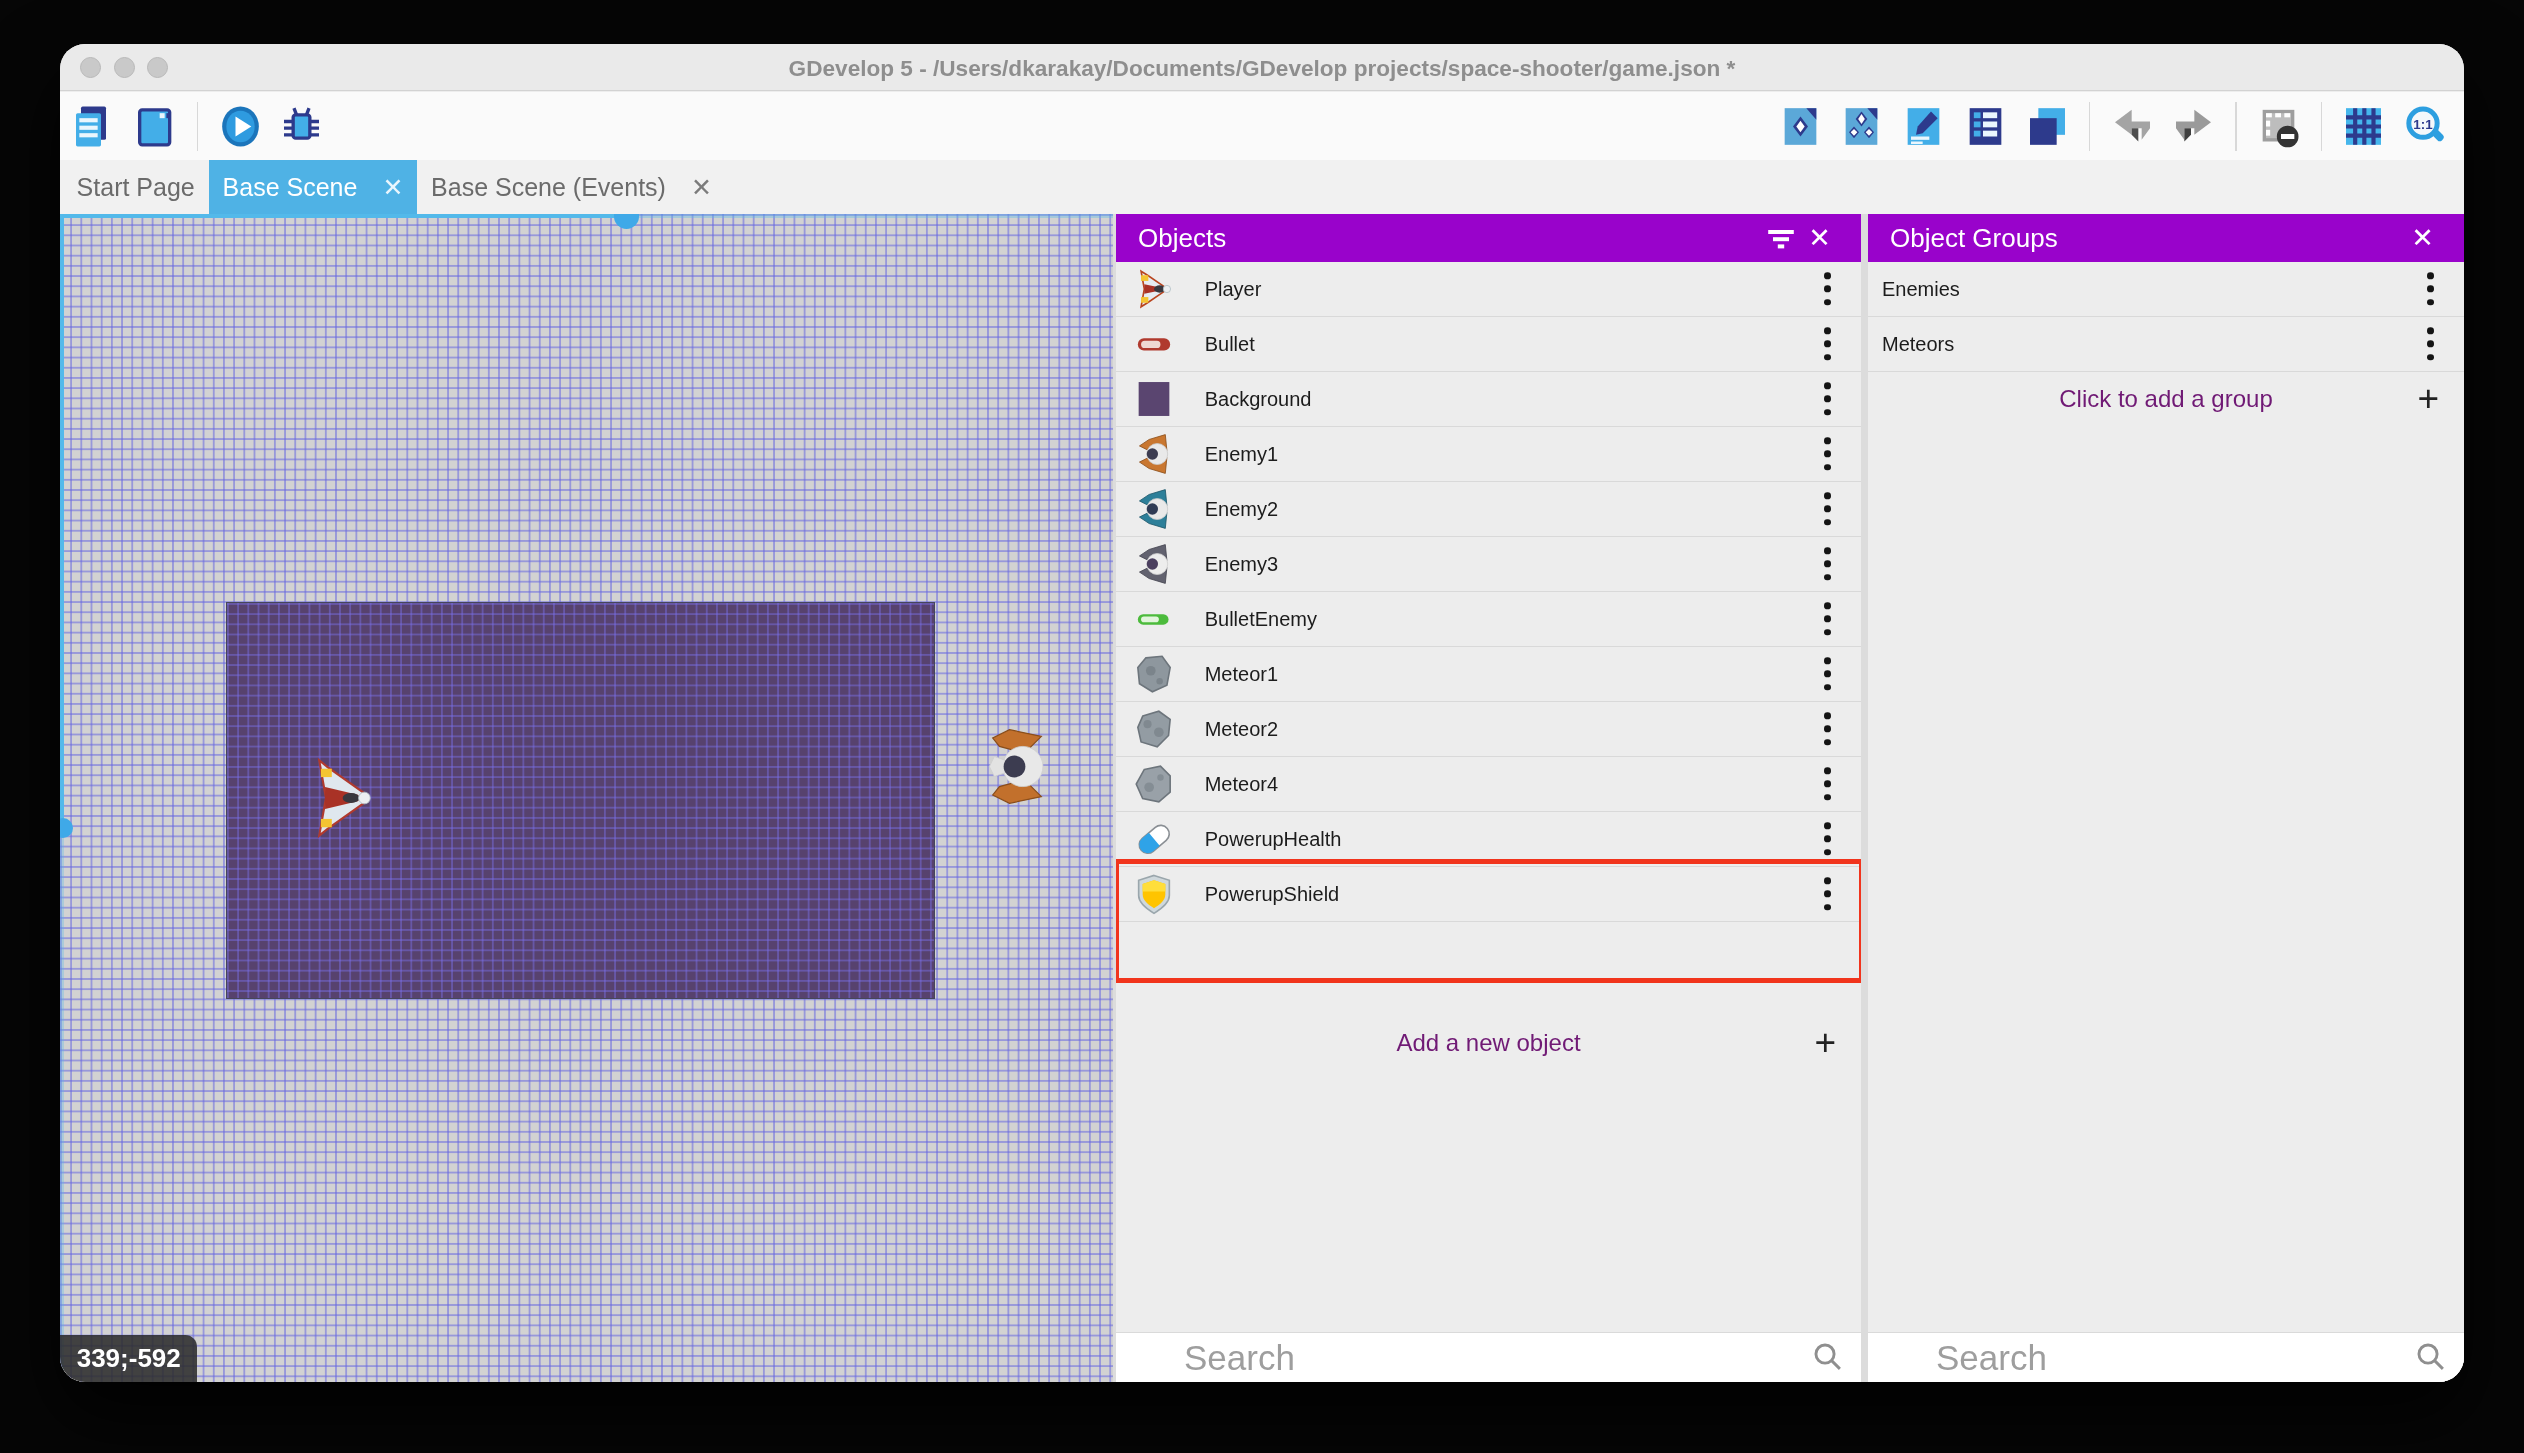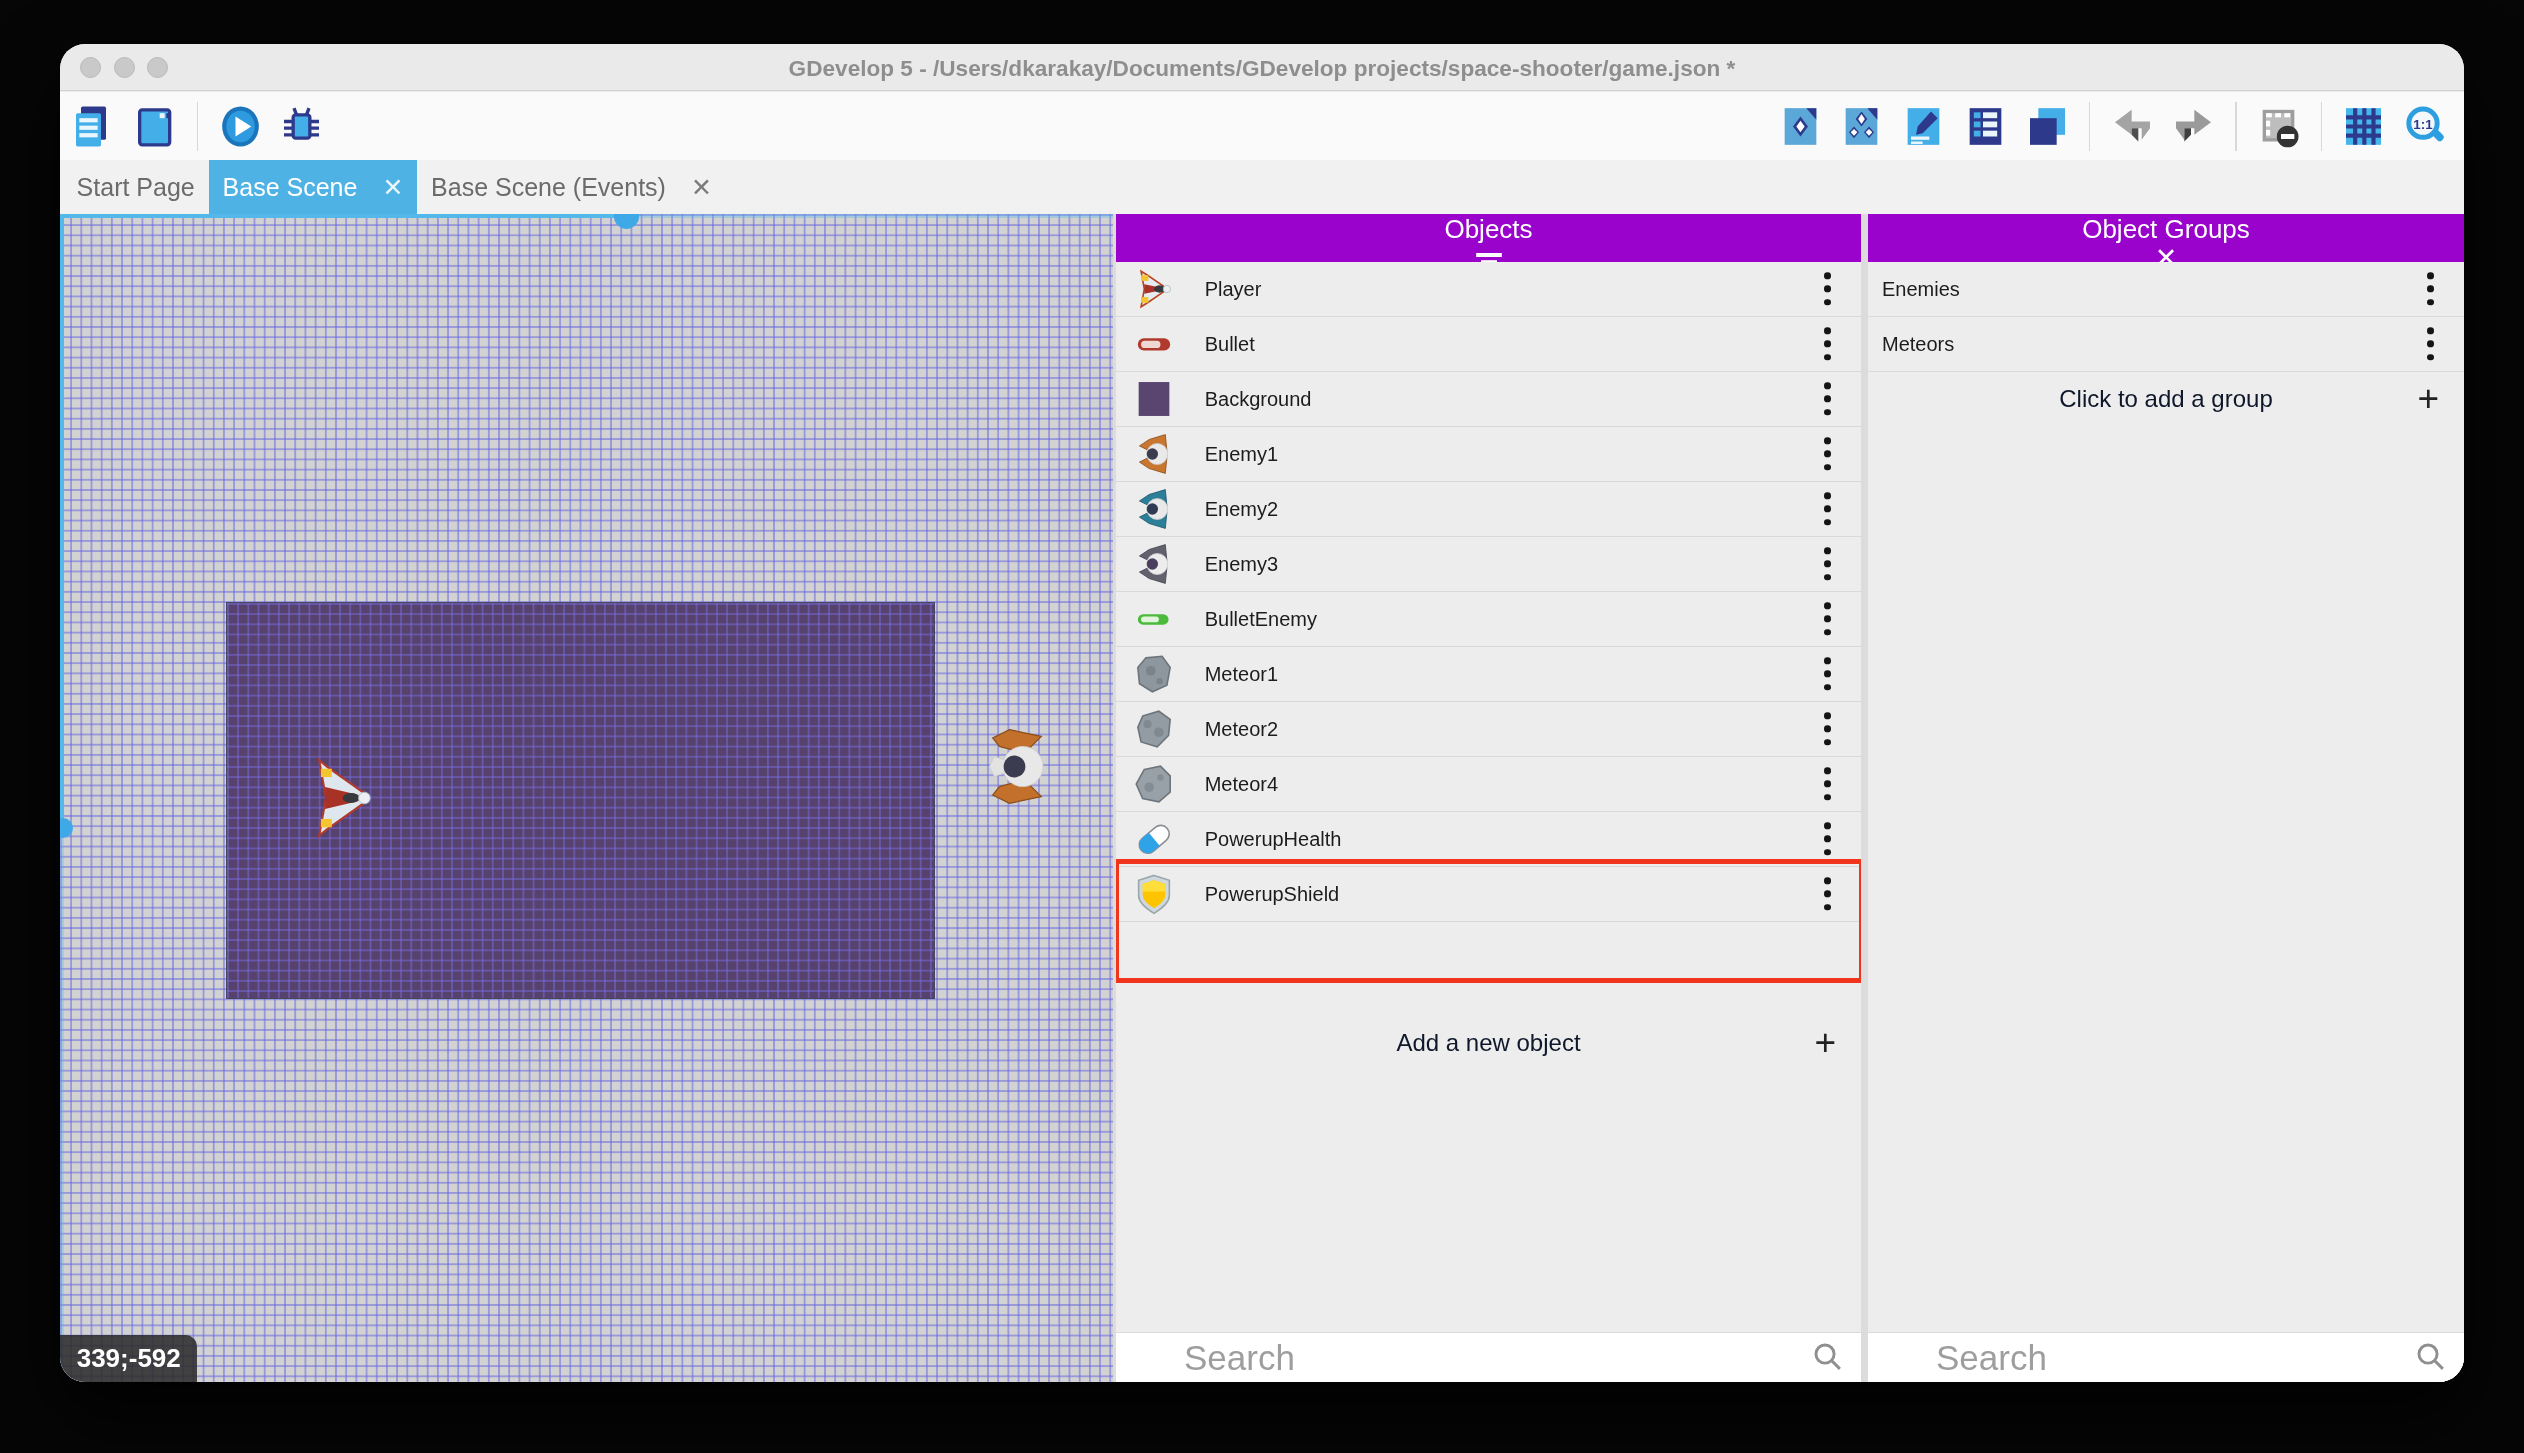--- a/index.html
+++ b/index.html
@@ -63,34 +63,34 @@
   .coord-badge{position:absolute;left:0;bottom:0;min-width:117px;height:47px;
     background:rgba(44,44,44,.88);color:#fff;font-size:26px;font-weight:bold;
     display:flex;align-items:center;justify-content:center;padding:0 16.7px;
     border-radius:0 11.7px 0 13.4px;}
 
   
   .panel{position:absolute;top:0;bottom:0;background:#EDEDED;overflow:hidden;}
   .panel-objects{left:1056px;width:745px;}
   .panel-groups{left:1808px;width:596px;}
   .panel-header{position:absolute;left:0;right:0;top:0;height:48px;background:var(--panel-header,#9903CB);
-    color:#fff;display:flex;align-items:center;font-size:26px;font-weight:500;padding:0 22px;flex-direction:column;}
+    color:#fff;display:flex;align-items:center;font-size:26px;font-weight:500;padding:0 22px;}
   .panel-header .spacer{flex:1;}
   .icon-btn{width:39px;height:39px;display:flex;align-items:center;justify-content:center;cursor:pointer;}
   .close-x{color:#fff;font-size:27px;line-height:1;}
   .rows{position:absolute;left:0;right:0;top:48px;}
   .row{height:55px;display:flex;align-items:center;border-bottom:0.8px solid #D9D9D9;
     padding-left:16.7px;position:relative;cursor:pointer;background:#EDEDED;}
   .obj-icon{width:42px;height:42px;margin-right:30px;flex:0 0 auto;}
   .row-label{font-size:20px;color:#1C1C1C;}
   .kebab{position:absolute;right:25px;top:50%;transform:translateY(-50%);display:flex;
     flex-direction:column;gap:6.7px;padding:5px;cursor:pointer;}
   .kebab i{width:6.7px;height:6.7px;border-radius:50%;background:#141414;display:block;}
   .add-row{position:absolute;left:0;right:0;height:55px;display:flex;align-items:center;cursor:pointer;}
-  .add-row .add-label{flex:1;text-align:center;font-size:24px;color:#0f172a;}
+  .add-row .add-label{flex:1;text-align:center;font-size:24px;color:#701a75;}
   .add-row .plus{position:absolute;right:25px;font-size:37px;color:#222;font-weight:300;line-height:1;}
   .objects-add{top:801px;}
   .groups-add{top:157px;}
   .groups-rows .row{padding-left:14px;}
 
   .highlight-box{position:absolute;left:-2.5px;right:-2.5px;top:645px;height:124px;
     border:5.9px solid var(--highlight,#F1341C);pointer-events:none;z-index:5;}
 
   .searchbar{position:absolute;left:0;right:0;bottom:0;height:50px;background:#FFFFFF;
     border-top:1.7px solid #DADADA;display:flex;align-items:center;padding:0 16.7px 0 22px;}

